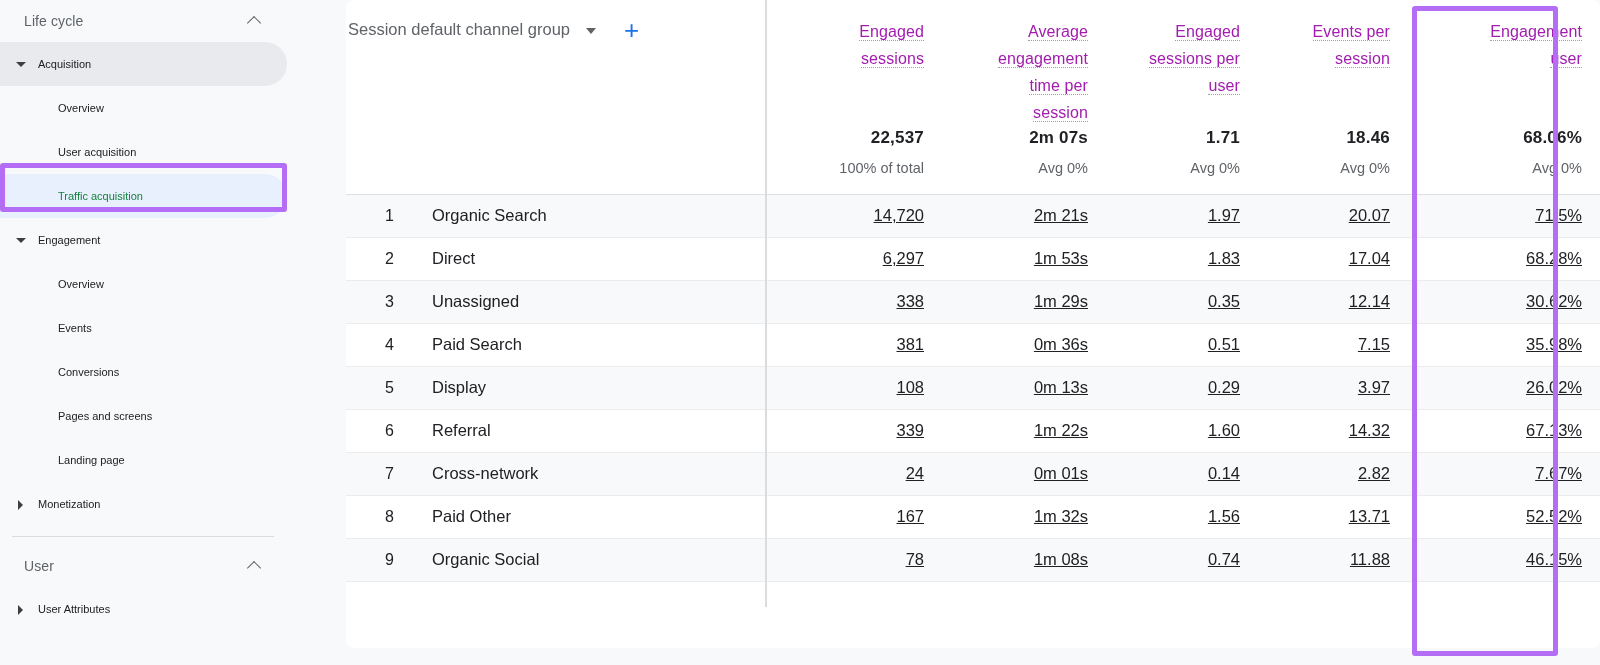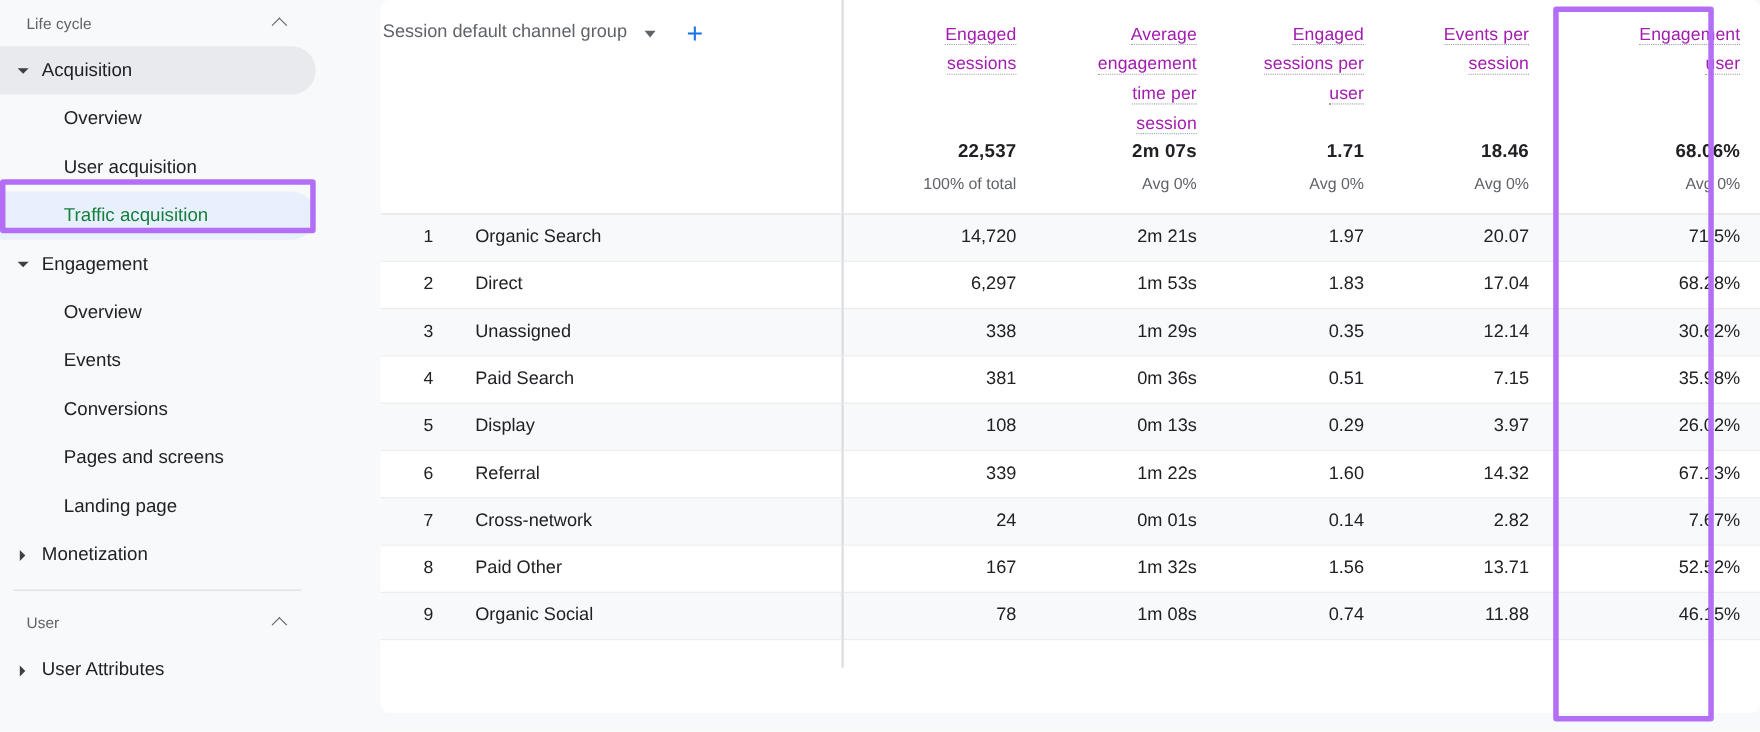--- a/index.html
+++ b/index.html
@@ -39,21 +39,21 @@
     width: 9px; height: 9px;
     border-left: 1.6px solid #5f6368;
     border-top: 1.6px solid #5f6368;
     transform: rotate(45deg);
   }
   .sb-row {
     height: 44px;
     display: flex; align-items: center;
     width: 287px;
     border-radius: 0 22px 22px 0;
-    font-size: 17px;
+    font-size: 11px;
     color: #202124;
     position: relative;
   }
   .sb-row.parent { background: transparent; }
   .sb-row.parent.active-pill { background: #e8eaed; }
   .sb-caret {
     width: 14px; height: 14px; margin-left: 14px; margin-right: 10px;
     position: relative; flex: 0 0 14px;
   }
   .sb-caret.down::after {
@@ -175,21 +175,21 @@
     height: 43px;
     font-size: 16.5px;
     color: #202124;
     border-bottom: 1px solid #ececec;
     padding: 0;
   }
   tbody tr.odd td { background: #f8f9fa; }
   tbody tr.even td { background: #ffffff; }
   td.rank { text-align: right; padding-right: 14px; color: #202124; font-size: 16px; }
   td.dim  { text-align: left; padding-left: 24px; }
-  td.num  { text-align: right; padding-right: 18px; }
+  td.num  { text-align: right; padding-right: 18px; text-decoration: underline; }
   td.divider-left { border-left: 2px solid #dadce0; }
 
   tr.spacer td { height: 26px; border-bottom: none; background: #fff; }
 </style>
 </head>
 <body>
 
 <div id="app">
 
   <nav class="sidebar">

